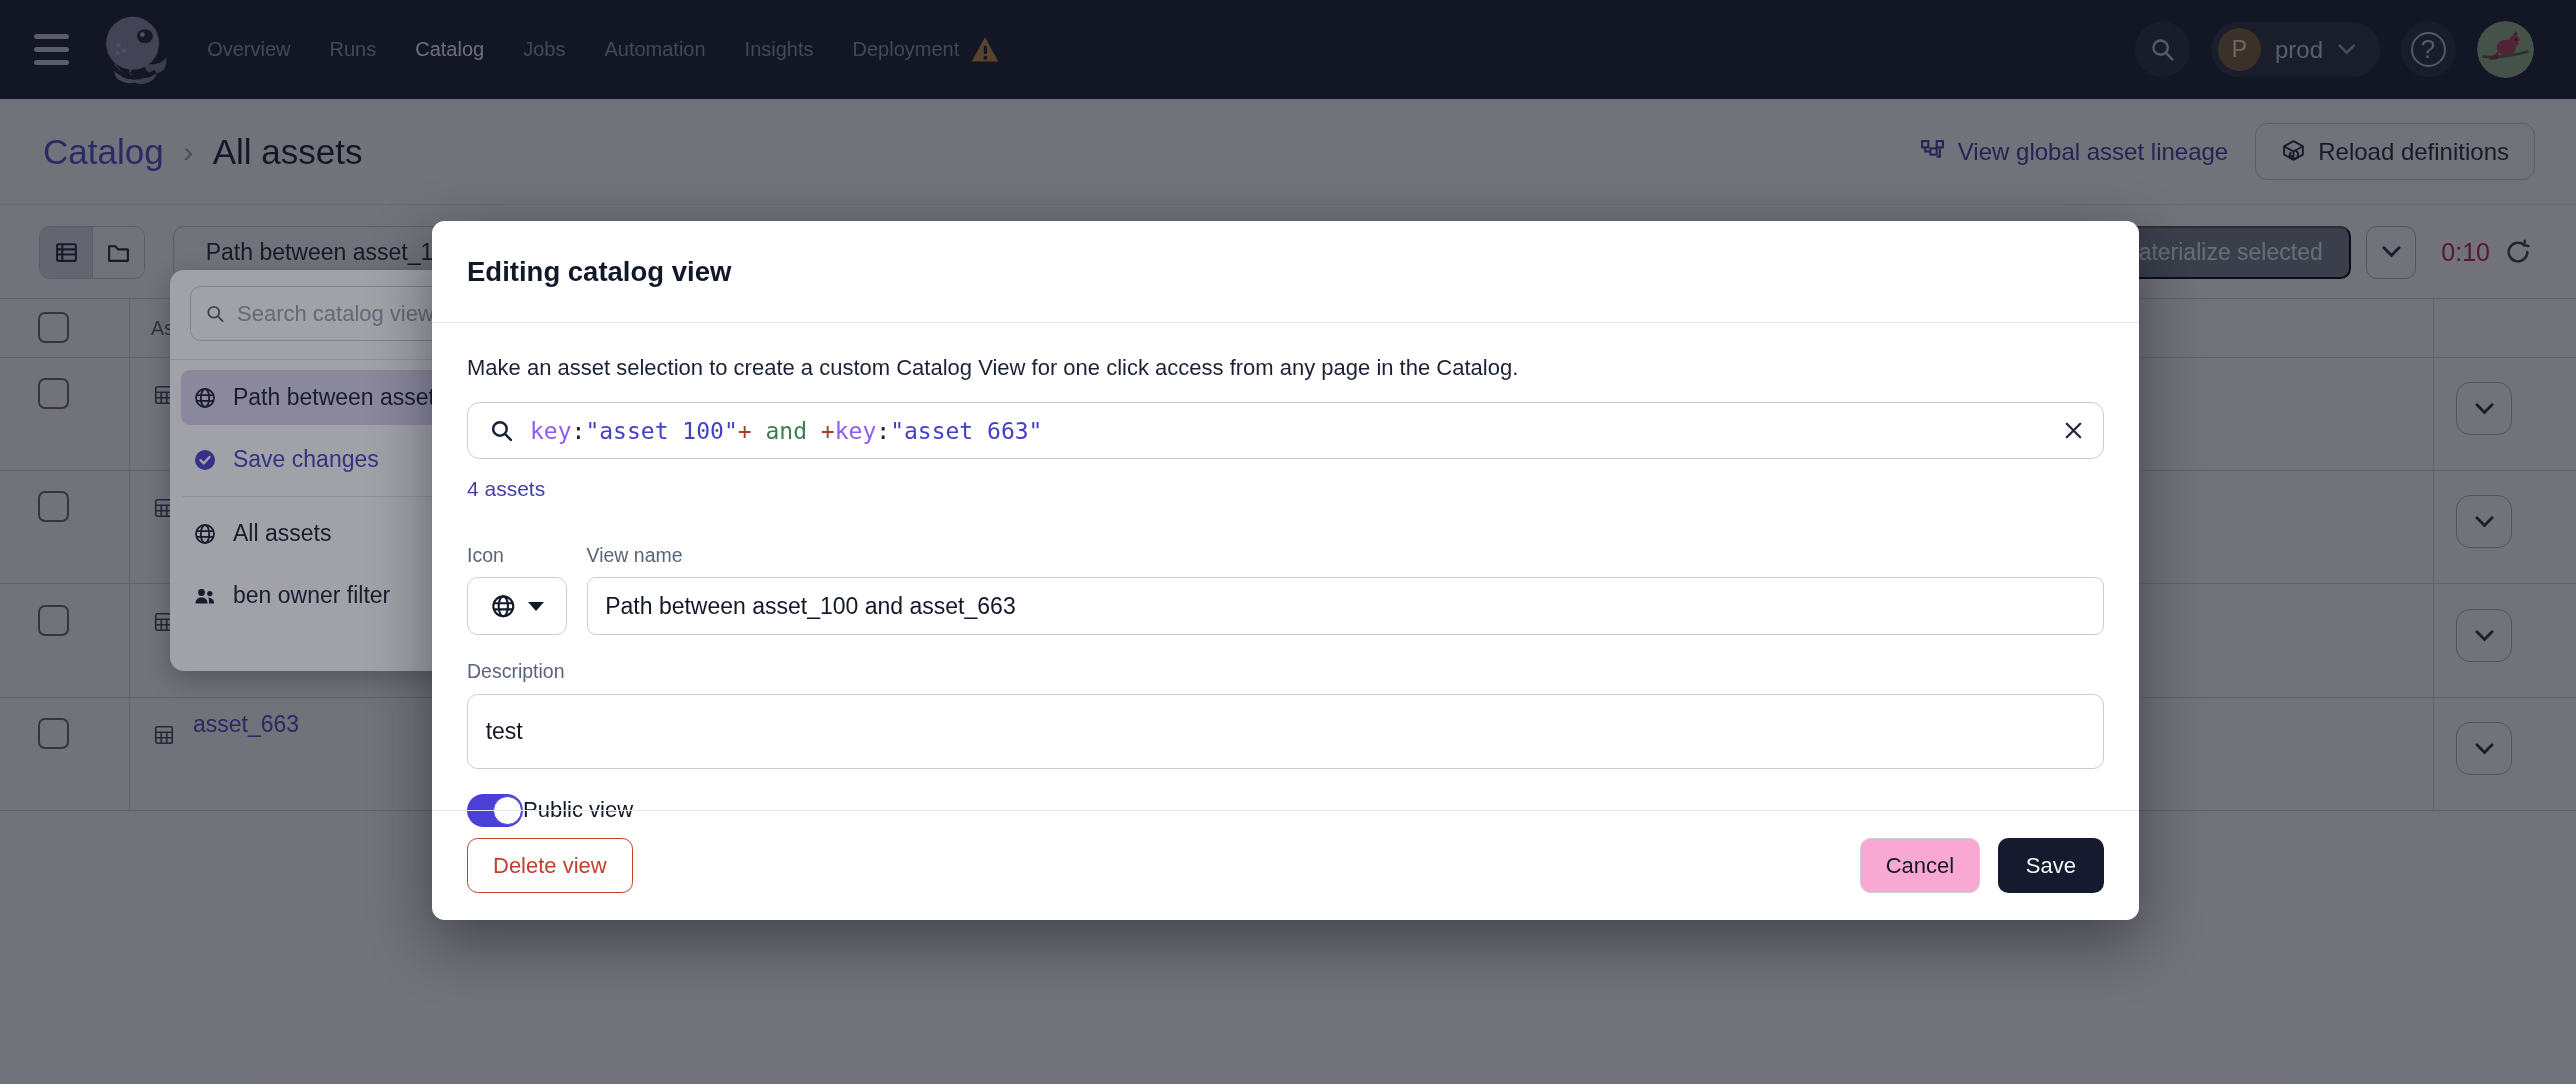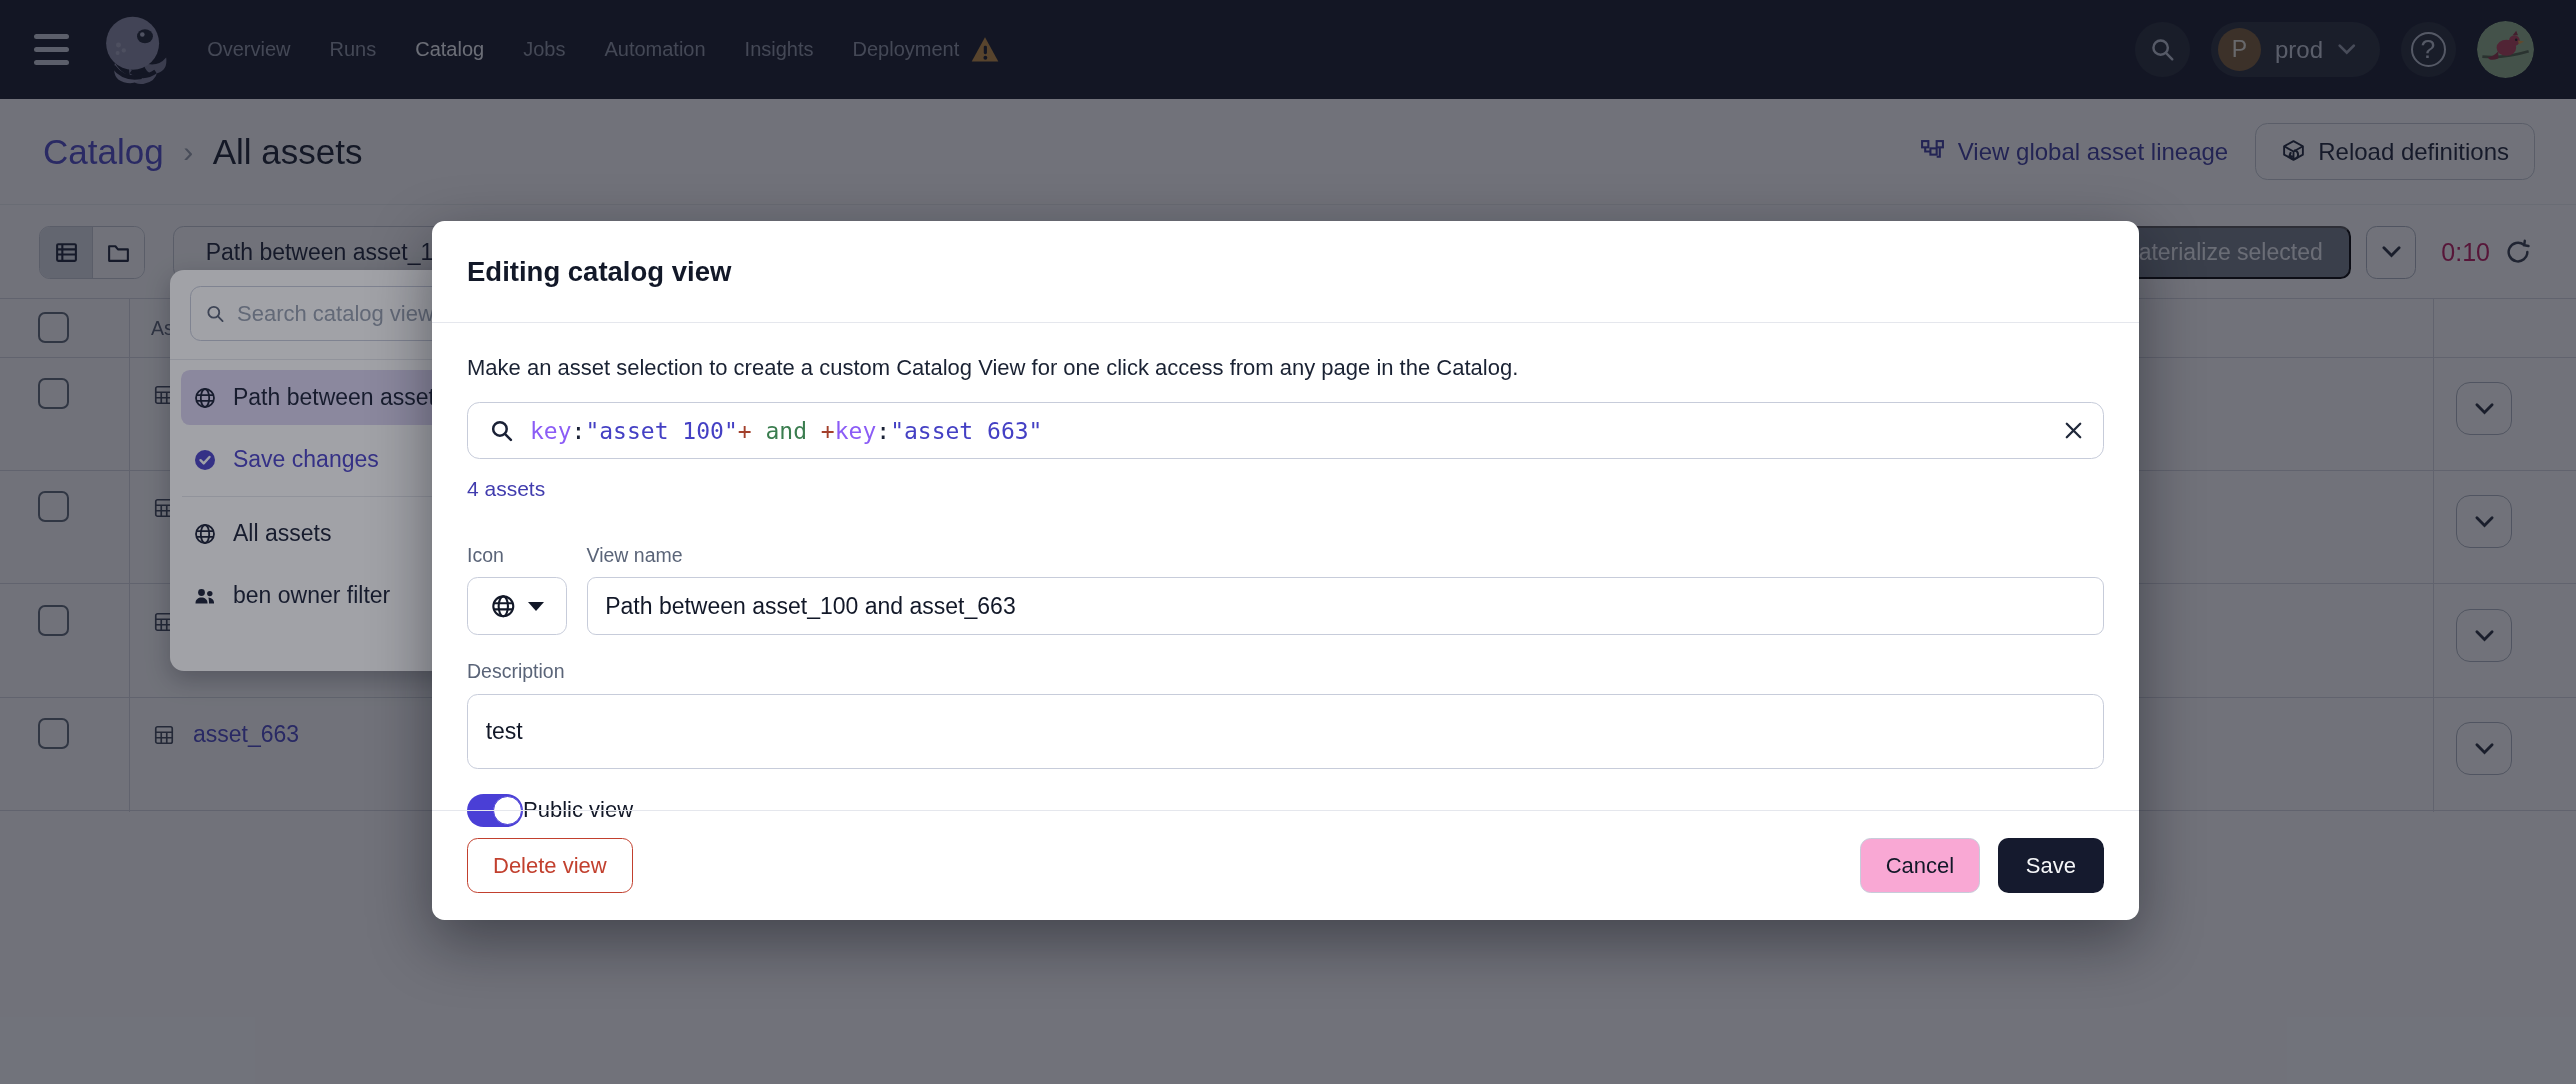--- a/index.html
+++ b/index.html
@@ -55,21 +55,21 @@
   .refresh { margin-left:14px; color:#333b4a; cursor:pointer; display:flex; }
 
   
   .thead { position:absolute; left:0; top:298px; width:100%; height:60px; border-top:0.9px solid #d7dae1; border-bottom:0.9px solid #d7dae1; background:#fff; }
   .thead .cb { top:13.3px; }
   .th-label { position:absolute; left:151px; top:17.7px; font-size:19.5px; color:#5a6375; white-space:nowrap; }
   .trow { position:absolute; left:0; width:100%; height:113px; border-bottom:0.9px solid #d7dae1; background:#fff; }
   .cb { position:absolute; left:38px; width:31px; height:31px; border:2.7px solid #5d6675; border-radius:7px; background:transparent; cursor:pointer; }
   .trow .cb { top:19.5px; }
   .row-icon { position:absolute; left:153px; top:26px; color:#3e4658; display:flex; }
-  .row-name { position:absolute; left:193px; top:22px; font-size:23px; line-height:28px; color:#4946c8; cursor:pointer; }
+  .row-name { position:absolute; left:193px; top:12px; font-size:23px; line-height:28px; color:#4946c8; cursor:pointer; }
   .expander { position:absolute; left:2456px; top:24px; width:56px; height:53px; border:0.9px solid #aeb4c0; border-radius:14px;
               background:transparent; display:flex; align-items:center; justify-content:center; color:#242b3a; cursor:pointer; }
   .vline { position:absolute; top:298px; height:514px; width:0.9px; background:#d7dae1; }
 
   
   .backdrop1 { position:absolute; inset:0; background:rgba(21,23,36,0.34); z-index:10; }
   .backdrop2 { position:absolute; inset:0; background:rgba(21,23,36,0.40); z-index:30; }
 
   
   .popover { position:absolute; left:170px; top:270px; width:326px; height:401px; background:#fff; border-radius:14px;

